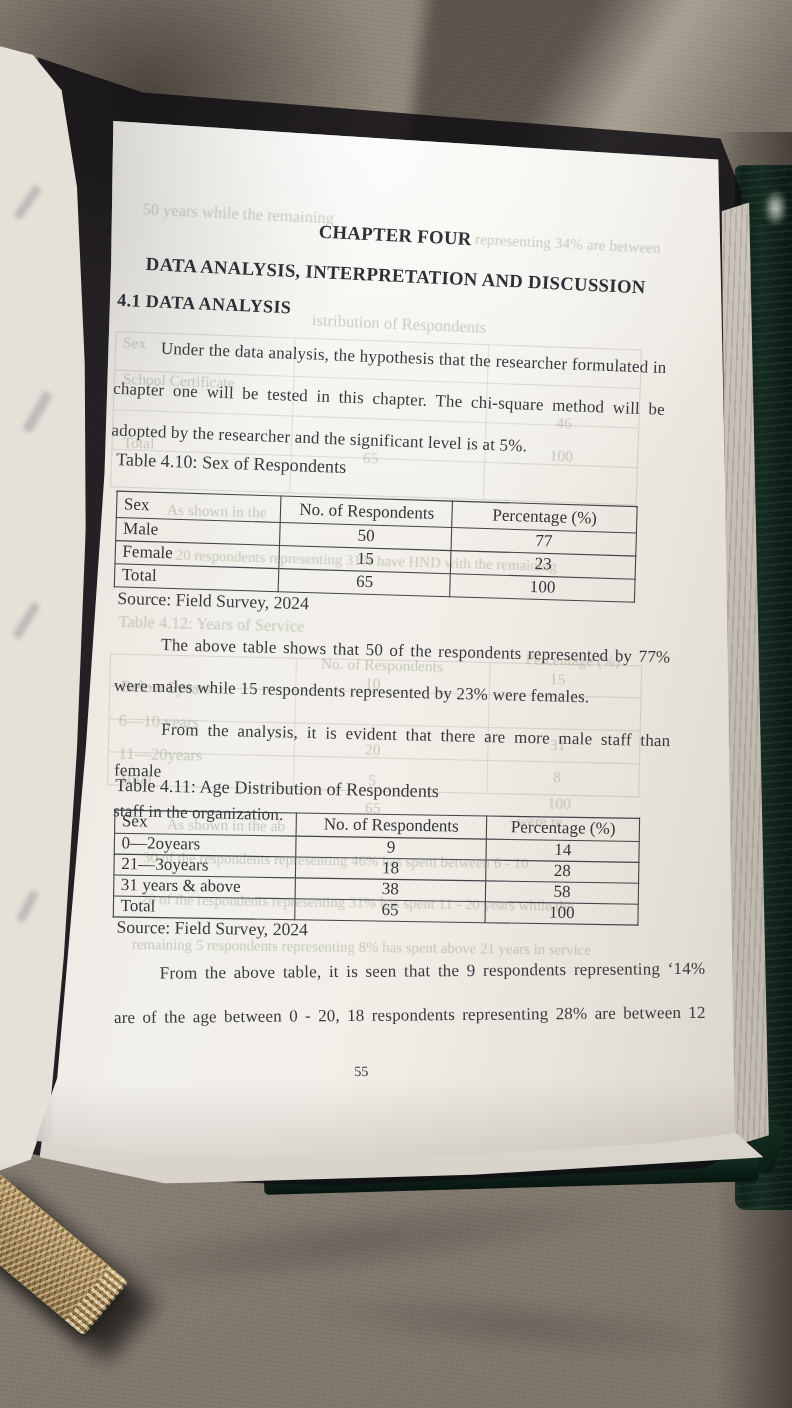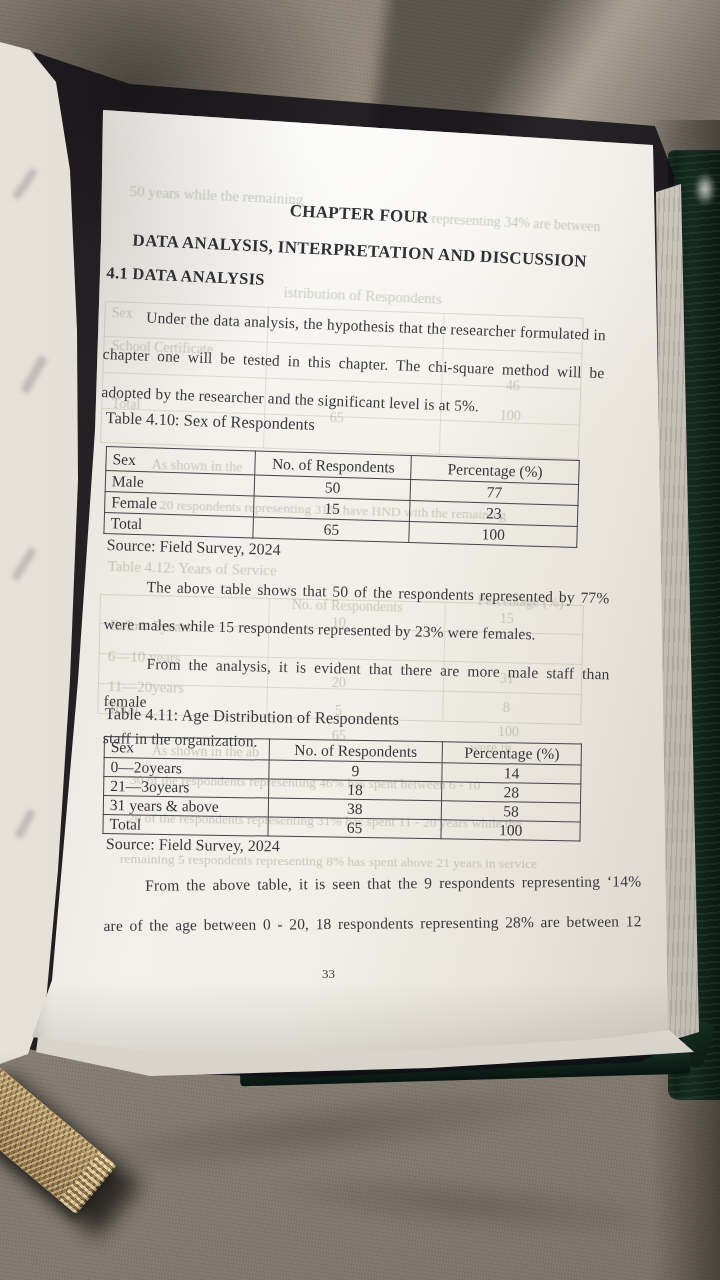--- a/index.html
+++ b/index.html
@@ -276,18 +276,18 @@
       </tbody>
         </table>
     </div>
     <div class="blk" style="left:106px;top:835px;font-size:16px;transform:rotate(0.8deg);">Source: Field Survey, 2024</div>
 
     <div class="blk bodytext" style="left:103px;top:866px;width:538px;line-height:40px;transform:rotate(-0.5deg);">
       <div class="jline indent">From the above table, it is seen that the 9 respondents representing ‘14%</div>
       <div class="jline">are of the age between 0 - 20, 18 respondents representing 28% are between 12</div>
     </div>
 
-    <div class="blk" style="left:322px;top:966px;font-size:13px;transform:rotate(0deg);">33</div>
+    <div class="blk" style="left:322px;top:966px;font-size:13px;transform:rotate(0deg);">55</div>
   </div>
 
   <div class="strap-shadow"></div>
   <div class="strap"></div>
 </div>
 
 </body></html>

